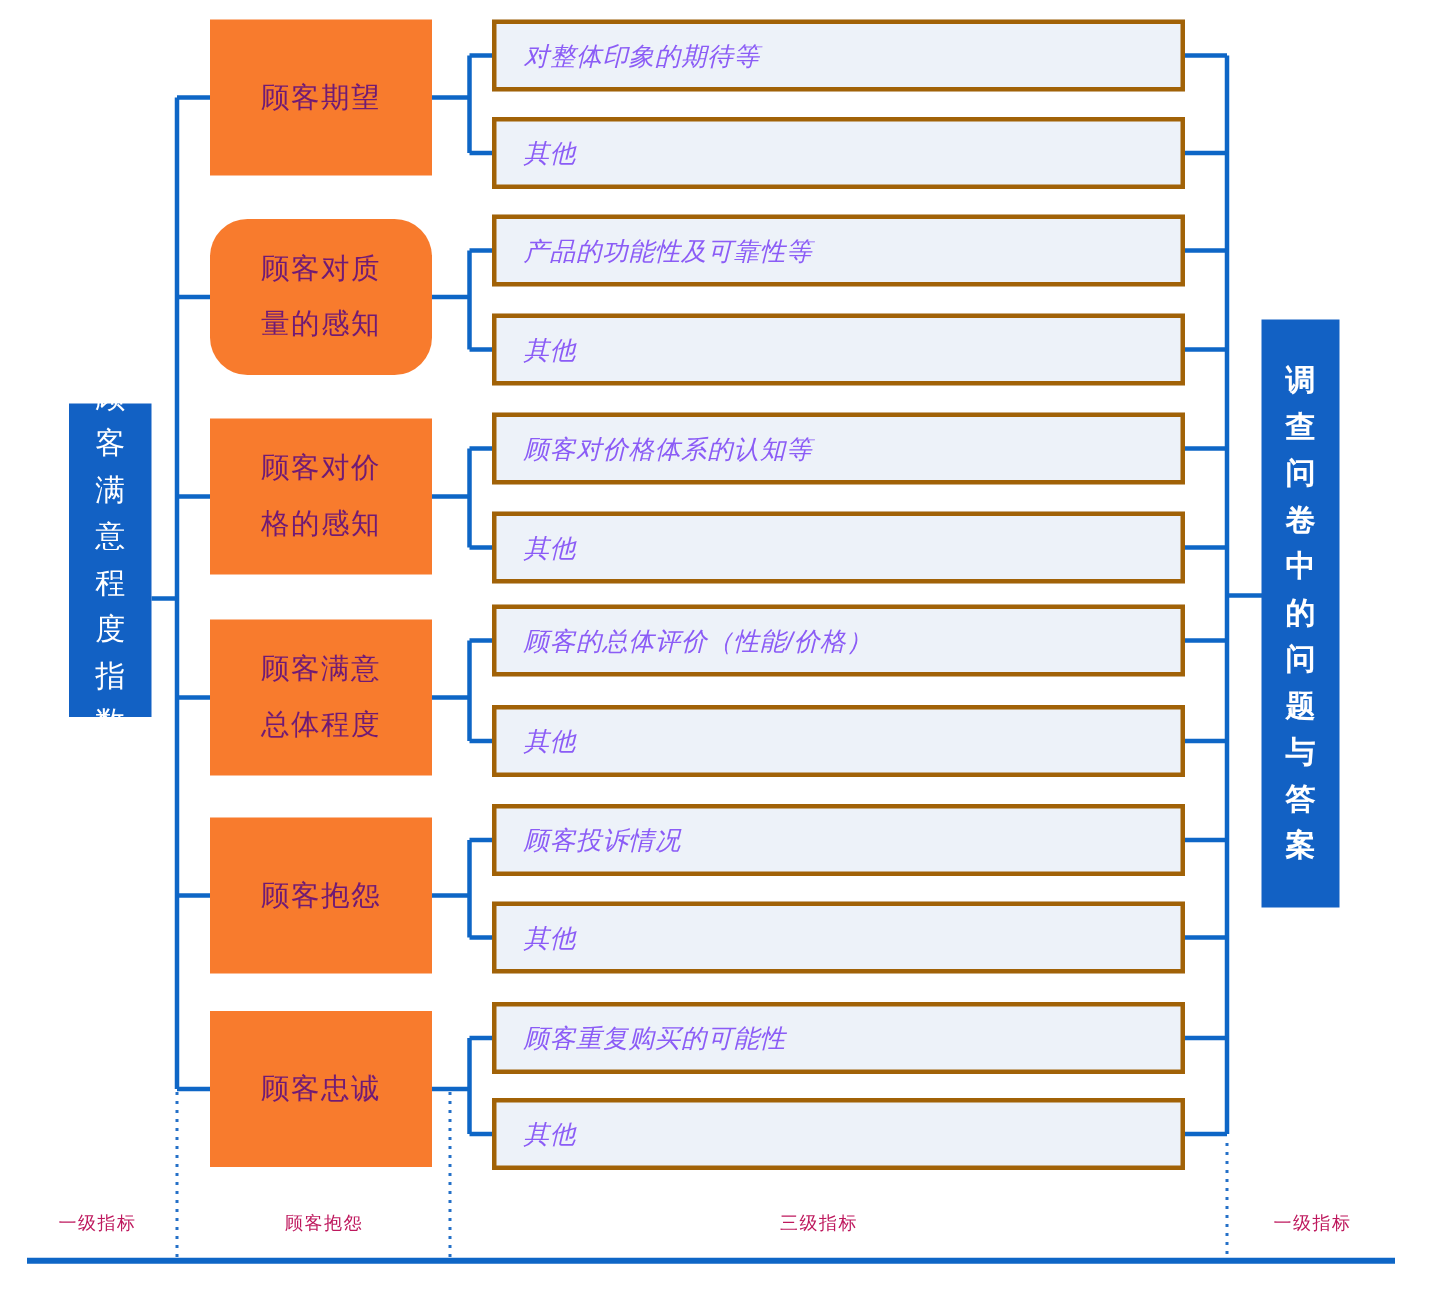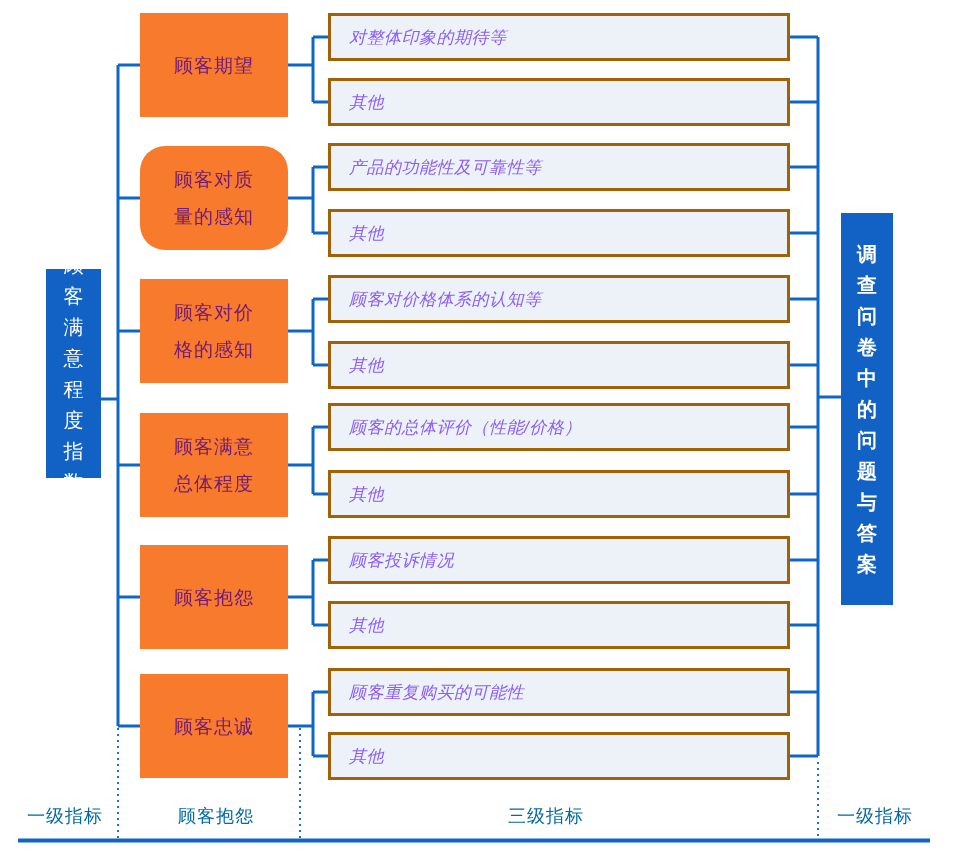--- a/index.html
+++ b/index.html
@@ -16,21 +16,21 @@
   
   .obox{background:#F87B2D;color:#701a75;justify-content:center;text-align:center;}
   .obox .otext{max-width:84px;font-size:19px;line-height:37px;letter-spacing:1px;}
 
   
   .lbox{background:#EDF2F9;border:3px solid #a16207;color:#8b5cf6;
         font-size:17px;padding-left:18px;letter-spacing:0.5px;font-style:italic;}
 
   
   .flabel{position:absolute;z-index:2;transform:translate(-50%,-50%);
-          color:#0369a1;font-size:18px;letter-spacing:1px;white-space:nowrap;}
+          color:#be185d;font-size:12px;letter-spacing:1px;white-space:nowrap;}
 </style>
 </head>
 <body>
 
 <div id="canvas">
 
   <svg id="wires" viewBox="0 0 960 864" xmlns="http://www.w3.org/2000/svg">
     <g stroke="#0E66C6" stroke-width="3" fill="none">
 
       <line x1="118" y1="65" x2="118" y2="726"></line>

